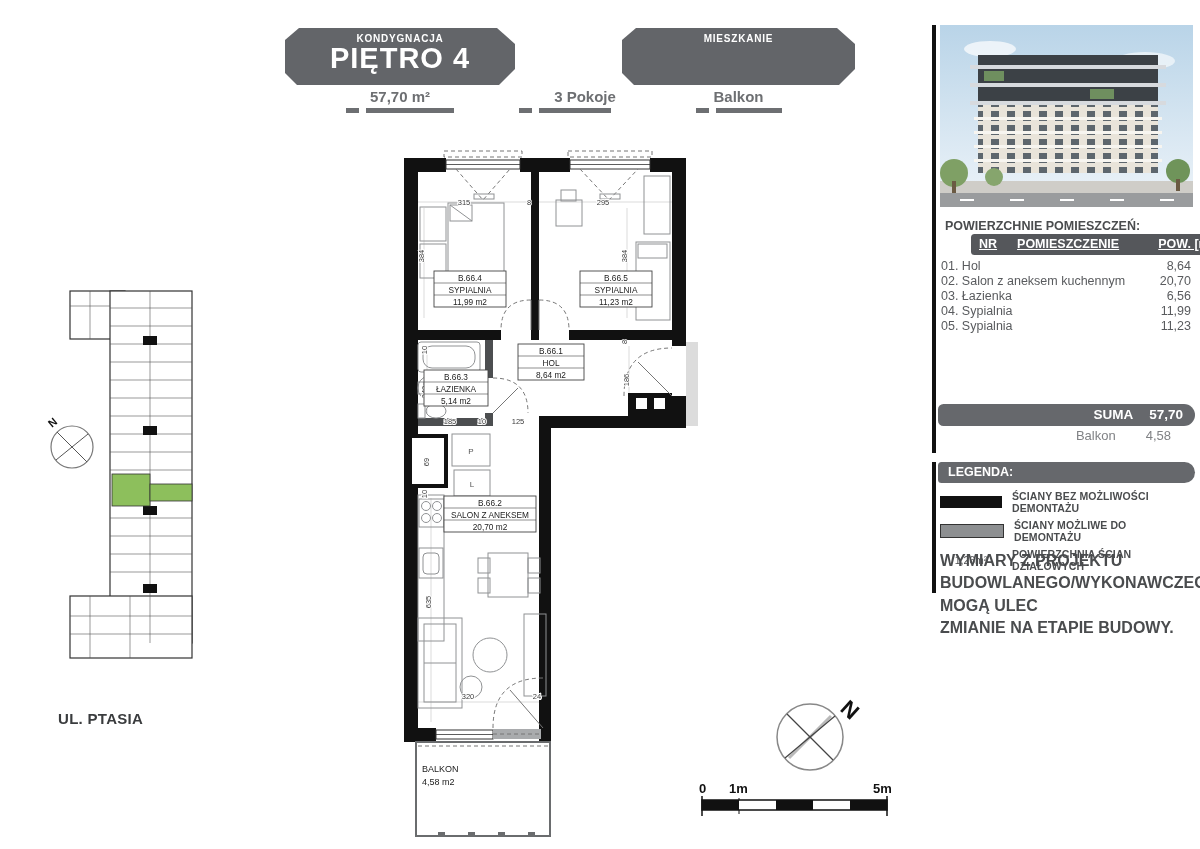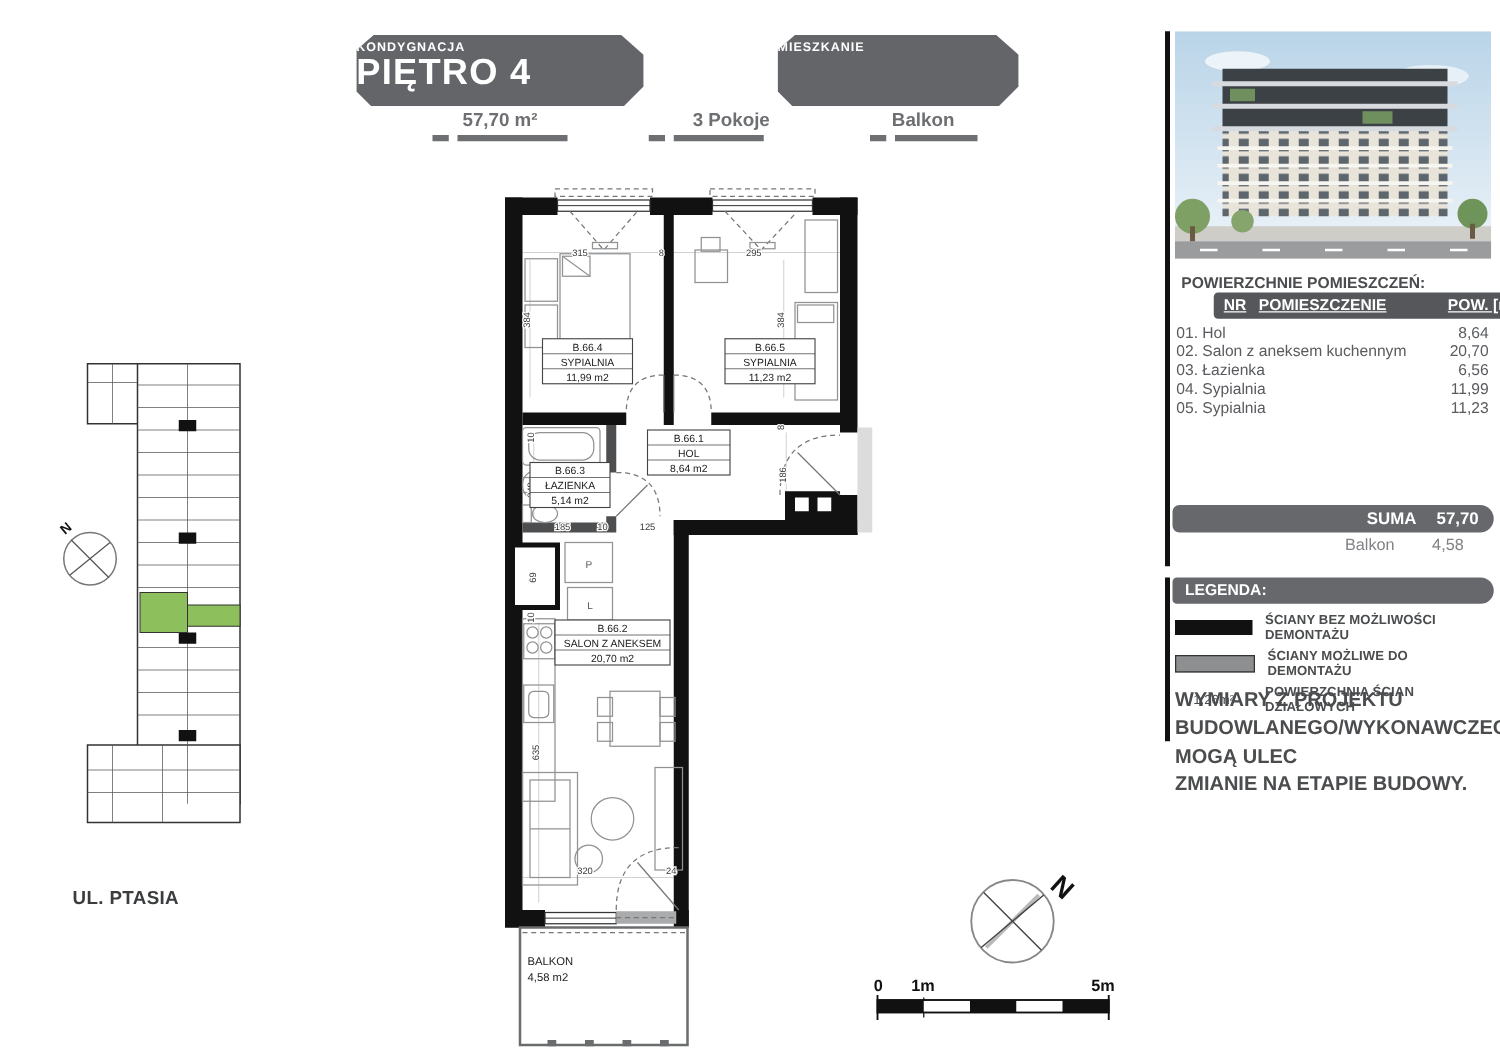--- a/index.html
+++ b/index.html
@@ -1,18 +1,18 @@
 <!DOCTYPE html>
 <html><head>
 <meta charset="utf-8">
 <style>
   html,body{margin:0;padding:0;background:#fff;font-family:"Liberation Sans",sans-serif;}
   .sheet{position:relative;width:1200px;height:849px;background:#fff;overflow:hidden;}
   .abs{position:absolute;}
-  .badge{background:#636569;color:#fff;
+  .badge{background:#636569;color:#fff;text-align:center;
          clip-path:polygon(14px 0,calc(100% - 18px) 0,100% 16px,100% calc(100% - 16px),calc(100% - 16px) 100%,12px 100%,0 calc(100% - 12px),0 12px);}
   .blabel{font-size:10px;font-weight:700;letter-spacing:.8px;margin-top:5px;}
   .bvalue{font-size:29px;font-weight:800;letter-spacing:1px;line-height:1.02;}
   .sub{color:#6d6f72;font-weight:700;font-size:15px;text-align:center;}
   .subbars{display:flex;gap:7px;align-items:center;justify-content:center;}
   .bar-s{width:13px;height:5px;background:#6d6f72;}
   .bar-l{width:88px;height:5px;background:#6d6f72;}
   .ttitle{font-size:12.5px;font-weight:700;color:#4a4c4e;}
   .thead{background:#55575b;color:#fff;font-weight:700;font-size:12.5px;display:flex;align-items:center;
          border-radius:4px 12px 12px 4px;padding:3px 10px 4px 8px;}
@@ -60,21 +60,21 @@
     <div class="bar-s"></div>
       <div class="bar-l"></div>
   </div>
 
   <div class="abs sub" style="left:520px;top:88px;width:130px;">3 Pokoje</div>
   <div class="abs subbars" style="left:500px;top:108px;width:130px;">
     <div class="bar-s"></div>
       <div class="bar-l" style="width:72px"></div>
   </div>
 
-  <div class="abs badge" style="left:622px;top:28px;width:193px;height:57px;">
+  <div class="abs badge" style="left:622px;top:28px;width:233px;height:57px;">
     <div class="blabel">MIESZKANIE</div>
   </div>
   <div class="abs sub" style="left:622px;top:88px;width:233px;">Balkon</div>
   <div class="abs subbars" style="left:622px;top:108px;width:233px;">
     <div class="bar-s"></div>
       <div class="bar-l" style="width:66px"></div>
   </div>
 
   <svg class="abs" style="left:55px;top:286px;" width="150" height="378" viewBox="0 0 150 378">
     <g stroke="#333" stroke-width="1.2" fill="#fff">
@@ -363,21 +363,21 @@
       <rect x="12" y="156" width="4" height="12" fill="#6b5a43"></rect>
     <circle cx="238" cy="146" r="12" fill="#6f945a"></circle>
       <rect x="236" y="154" width="4" height="12" fill="#6b5a43"></rect>
     <circle cx="54" cy="152" r="9" fill="#86a56d"></circle>
   </svg>
 
   <div class="abs ttitle" style="left:945px;top:219px;">POWIERZCHNIE POMIESZCZEŃ:</div>
 
   <div class="abs thead" style="left:971px;top:234px;width:239px;text-decoration:underline;">
     <span>NR</span>
-    <span style="margin-left:10px;">POMIESZCZENIE</span>
+    <span style="margin-left:20px;">POMIESZCZENIE</span>
     <span style="margin-left:auto;">POW. [m²]</span>
   </div>
 
   <div class="abs" style="left:941px;top:259px;width:250px;">
     <div class="trow">
         <span>01. Hol</span>
         <span>8,64</span>
       </div>
     <div class="trow">
         <span>02. Salon z aneksem kuchennym</span>

